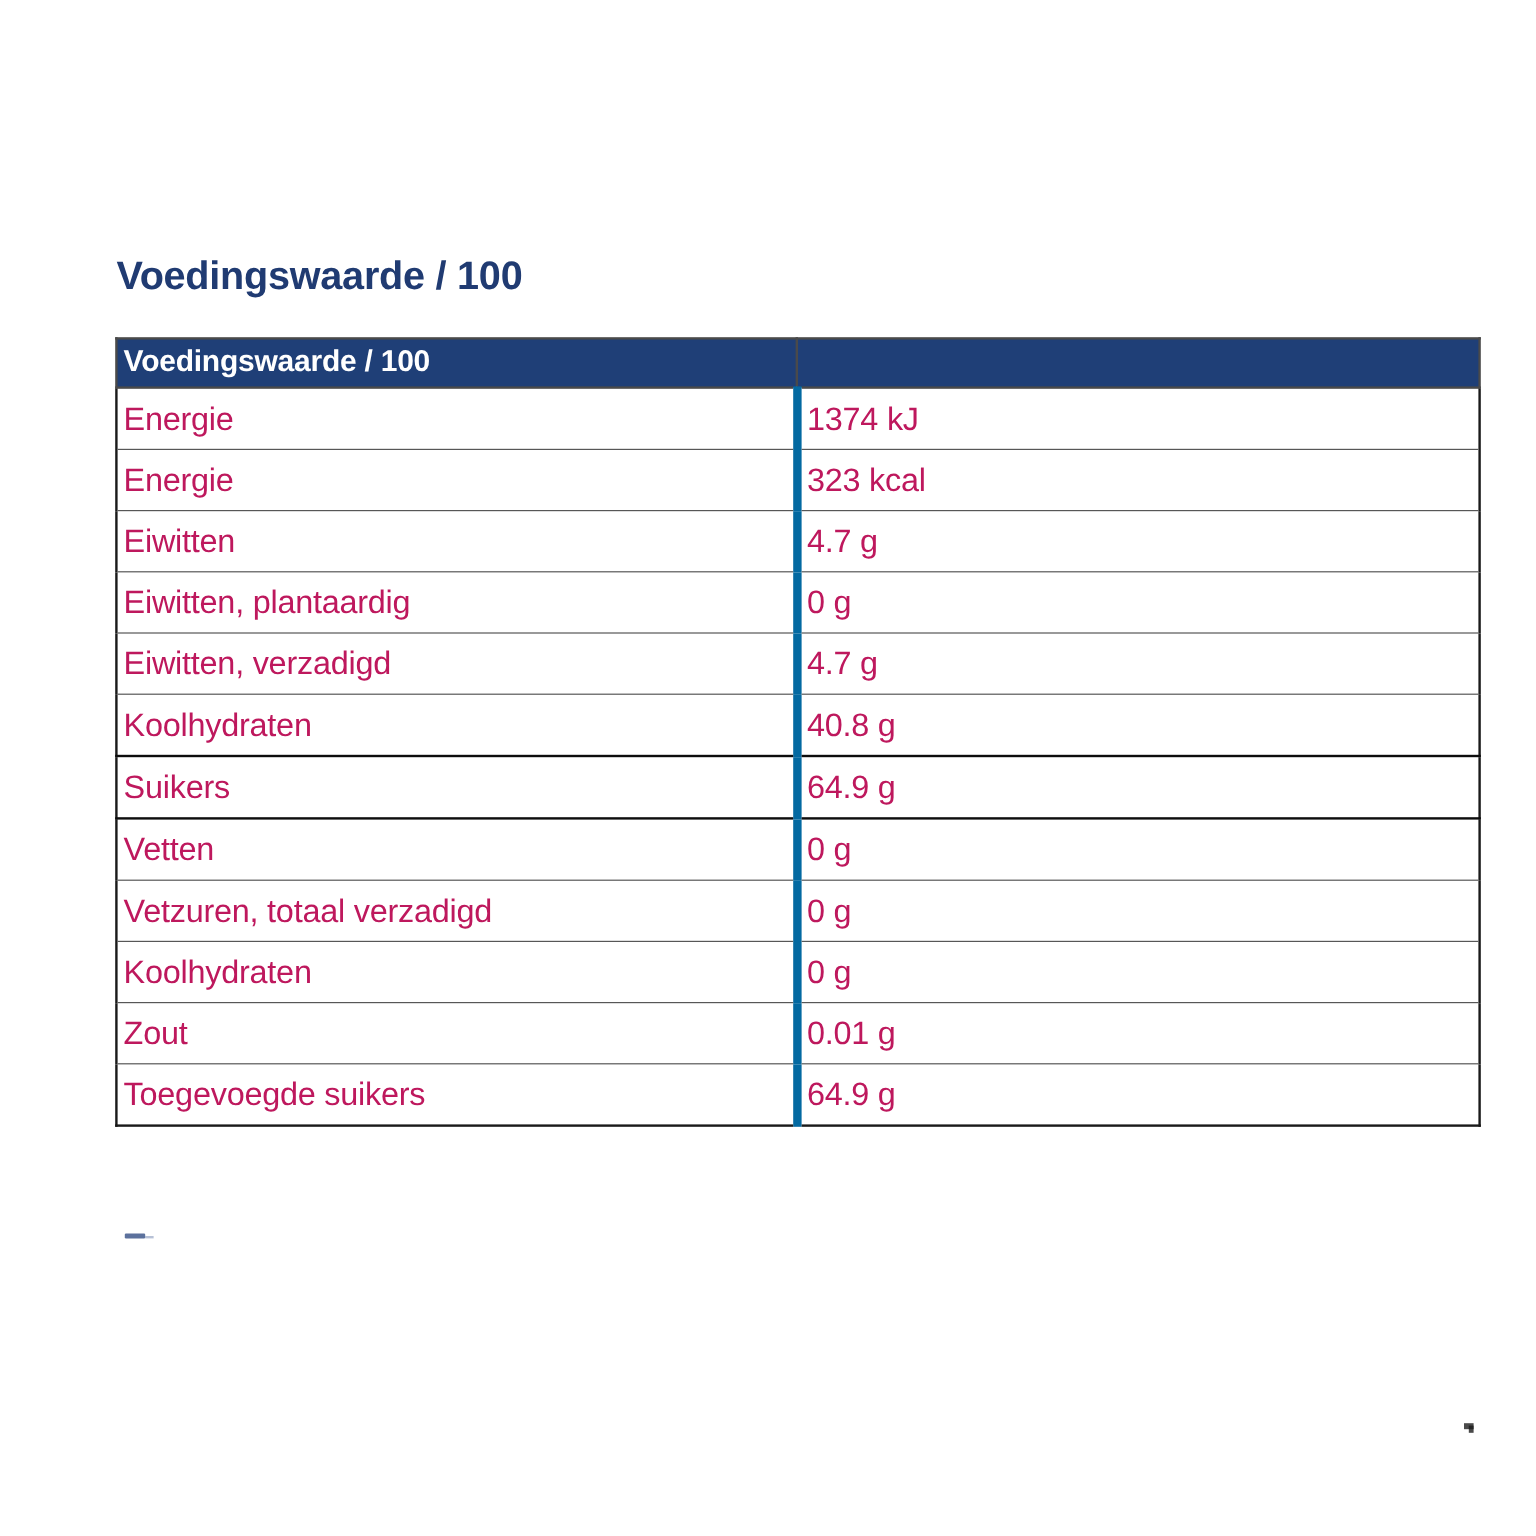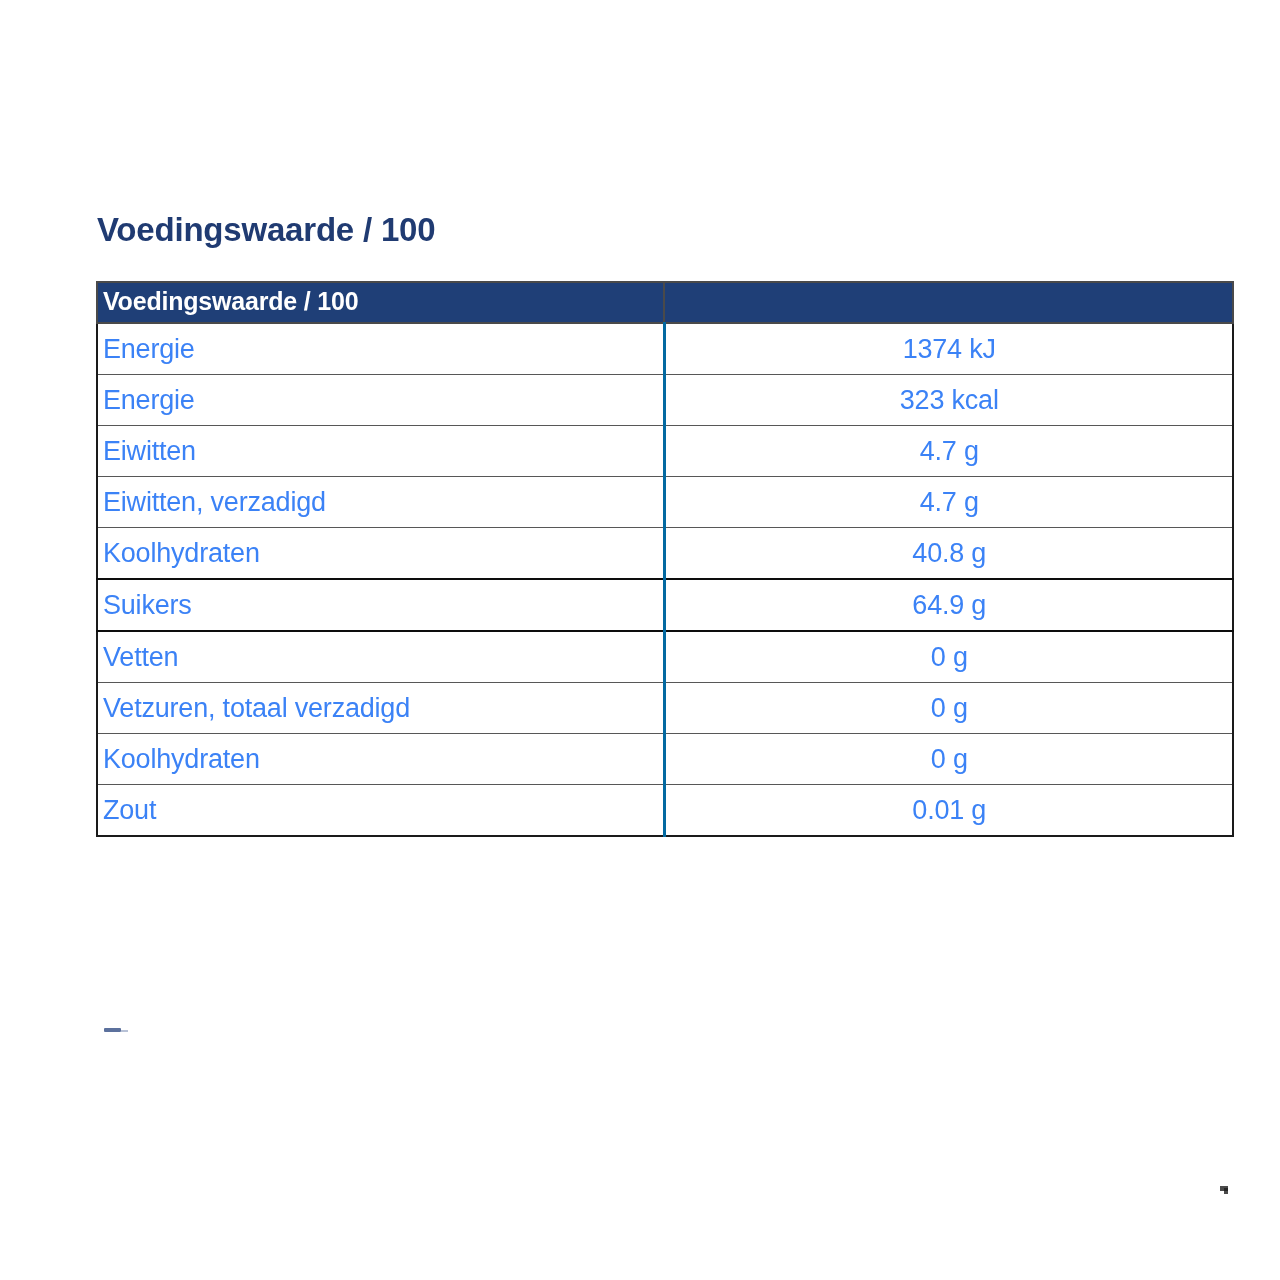--- a/index.html
+++ b/index.html
@@ -73,39 +73,39 @@
     border-top: 2px solid #4a4a4a;
     border-bottom: 2px solid #4a4a4a;
     background: #1f3f77;
     padding: 0;
   }
 
   .nutrition-table tbody tr { height: 50px; }
 
   .nutrition-table tbody td {
     font-size: 27px;
-    color: #3b82f6;
+    color: #be185d;
     height: 50px;
     line-height: 1.0;
     border-bottom: 1px solid #575757;
     letter-spacing: -0.2px;
     vertical-align: middle;
   }
 
   .nutrition-table tbody td.cell-label {
     text-align: left;
     padding: 0 4px 0 5px;
     border-left: 2px solid #1a1a1a;
     border-right: 1px solid #575757;
   }
 
   .nutrition-table tbody td.cell-value {
-    text-align: center;
+    text-align: left;
     padding: 0 4px 0 5px;
-    border-left: 3px solid #0369a1;
+    border-left: 7px solid #0369a1;
     border-right: 2px solid #1a1a1a;
   }
 
   .nutrition-table tbody tr:last-child td {
     border-bottom: 2px solid #1a1a1a;
   }
 
   
   .nutrition-table tbody tr.thick-rule td {
     border-bottom: 2px solid #0d0d0d;
@@ -175,20 +175,24 @@
         </tr>
         <tr>
           <td class="cell-label">Energie</td>
           <td class="cell-value">323 kcal</td>
         </tr>
         <tr>
           <td class="cell-label">Eiwitten</td>
           <td class="cell-value">4.7 g</td>
         </tr>
         <tr>
+          <td class="cell-label">Eiwitten, plantaardig</td>
+          <td class="cell-value">0 g</td>
+        </tr>
+        <tr>
           <td class="cell-label">Eiwitten, verzadigd</td>
           <td class="cell-value">4.7 g</td>
         </tr>
         <tr class="thick-rule">
           <td class="cell-label">Koolhydraten</td>
           <td class="cell-value">40.8 g</td>
         </tr>
         <tr class="thick-rule">
           <td class="cell-label">Suikers</td>
           <td class="cell-value">64.9 g</td>
@@ -201,20 +205,24 @@
           <td class="cell-label">Vetzuren, totaal verzadigd</td>
           <td class="cell-value">0 g</td>
         </tr>
         <tr>
           <td class="cell-label">Koolhydraten</td>
           <td class="cell-value">0 g</td>
         </tr>
         <tr>
           <td class="cell-label">Zout</td>
           <td class="cell-value">0.01 g</td>
+        </tr>
+        <tr>
+          <td class="cell-label">Toegevoegde suikers</td>
+          <td class="cell-value">64.9 g</td>
         </tr>
       </tbody>
   </table>
 
   <div class="artifact-blue"></div>
   <div class="artifact-blue-tail"></div>
   <div class="artifact-dark"></div>
   <div class="artifact-dark-tick"></div>
 
 </div>

